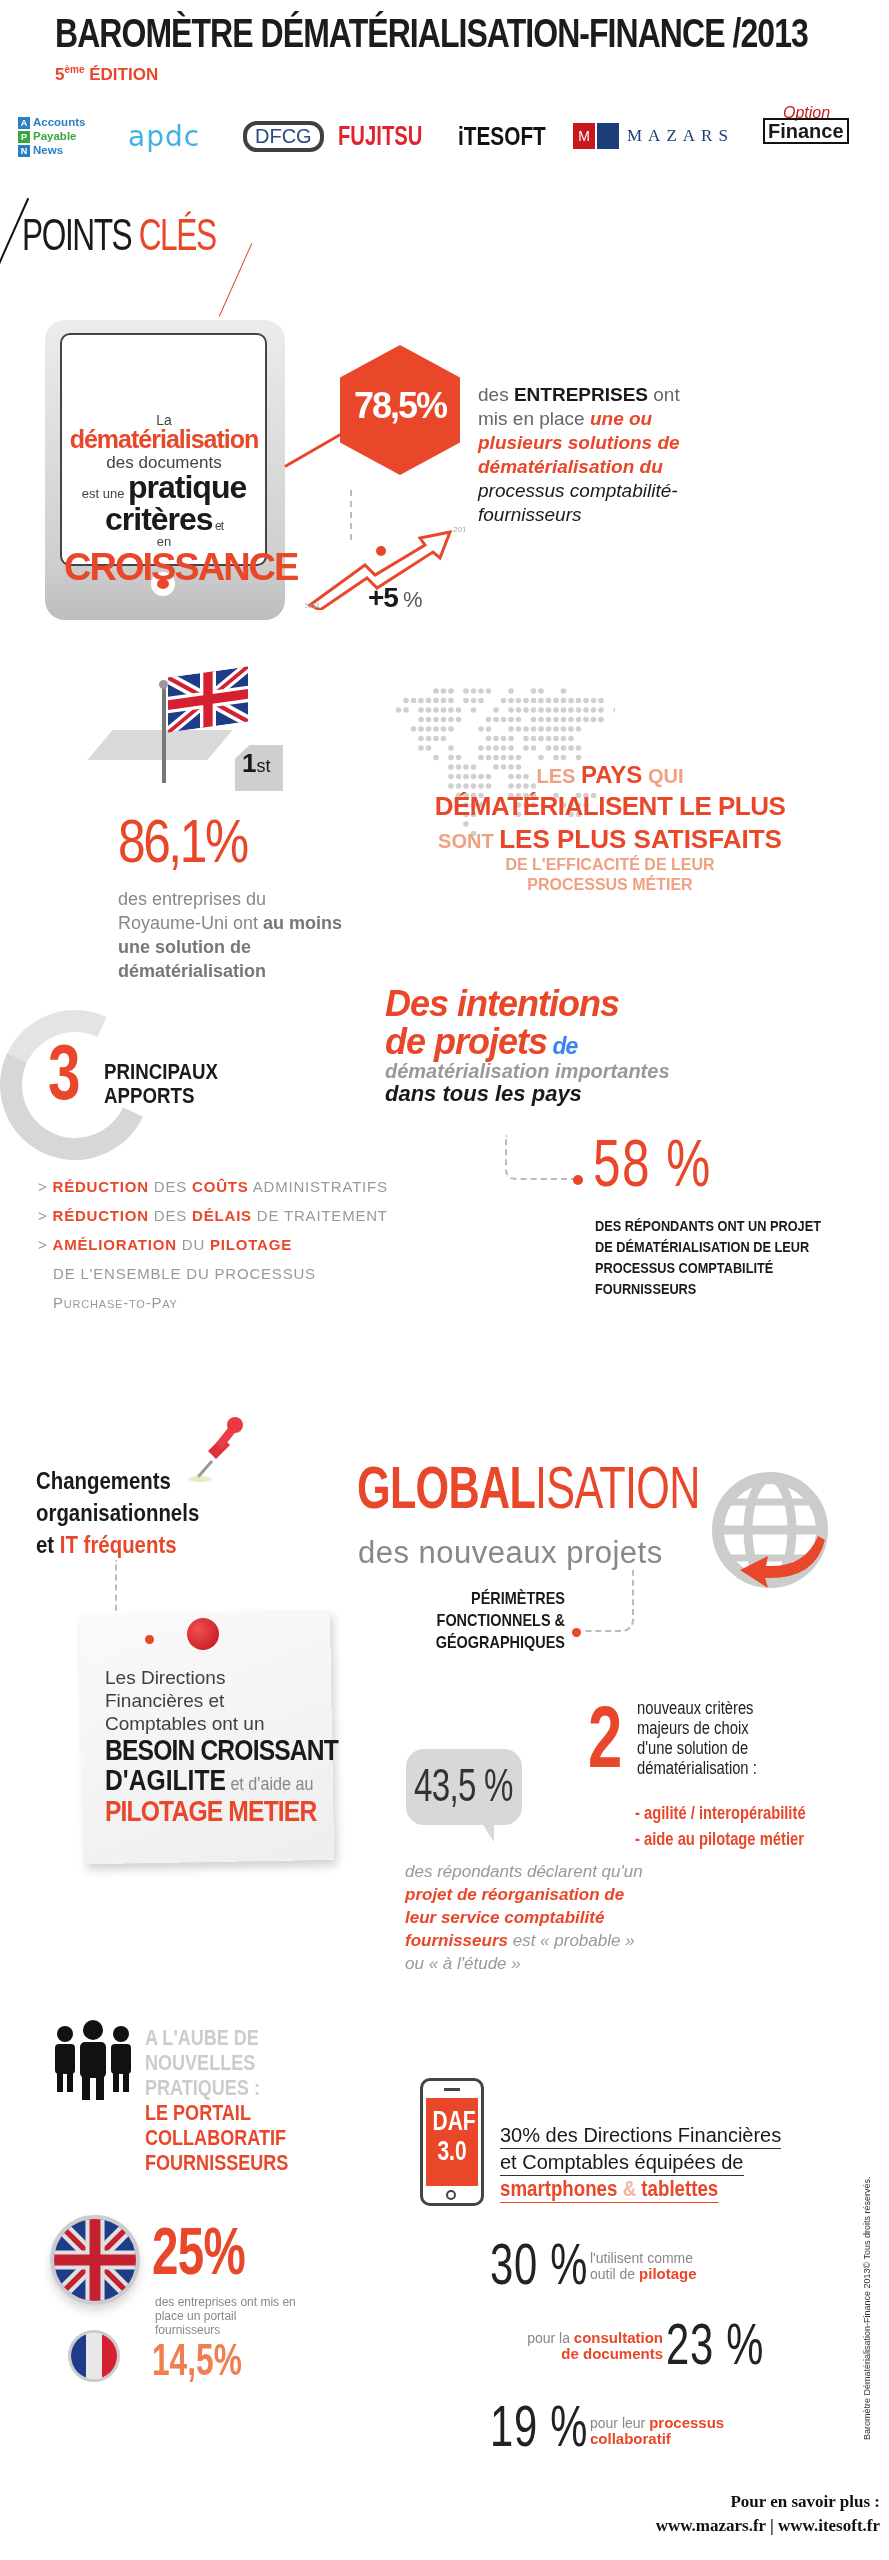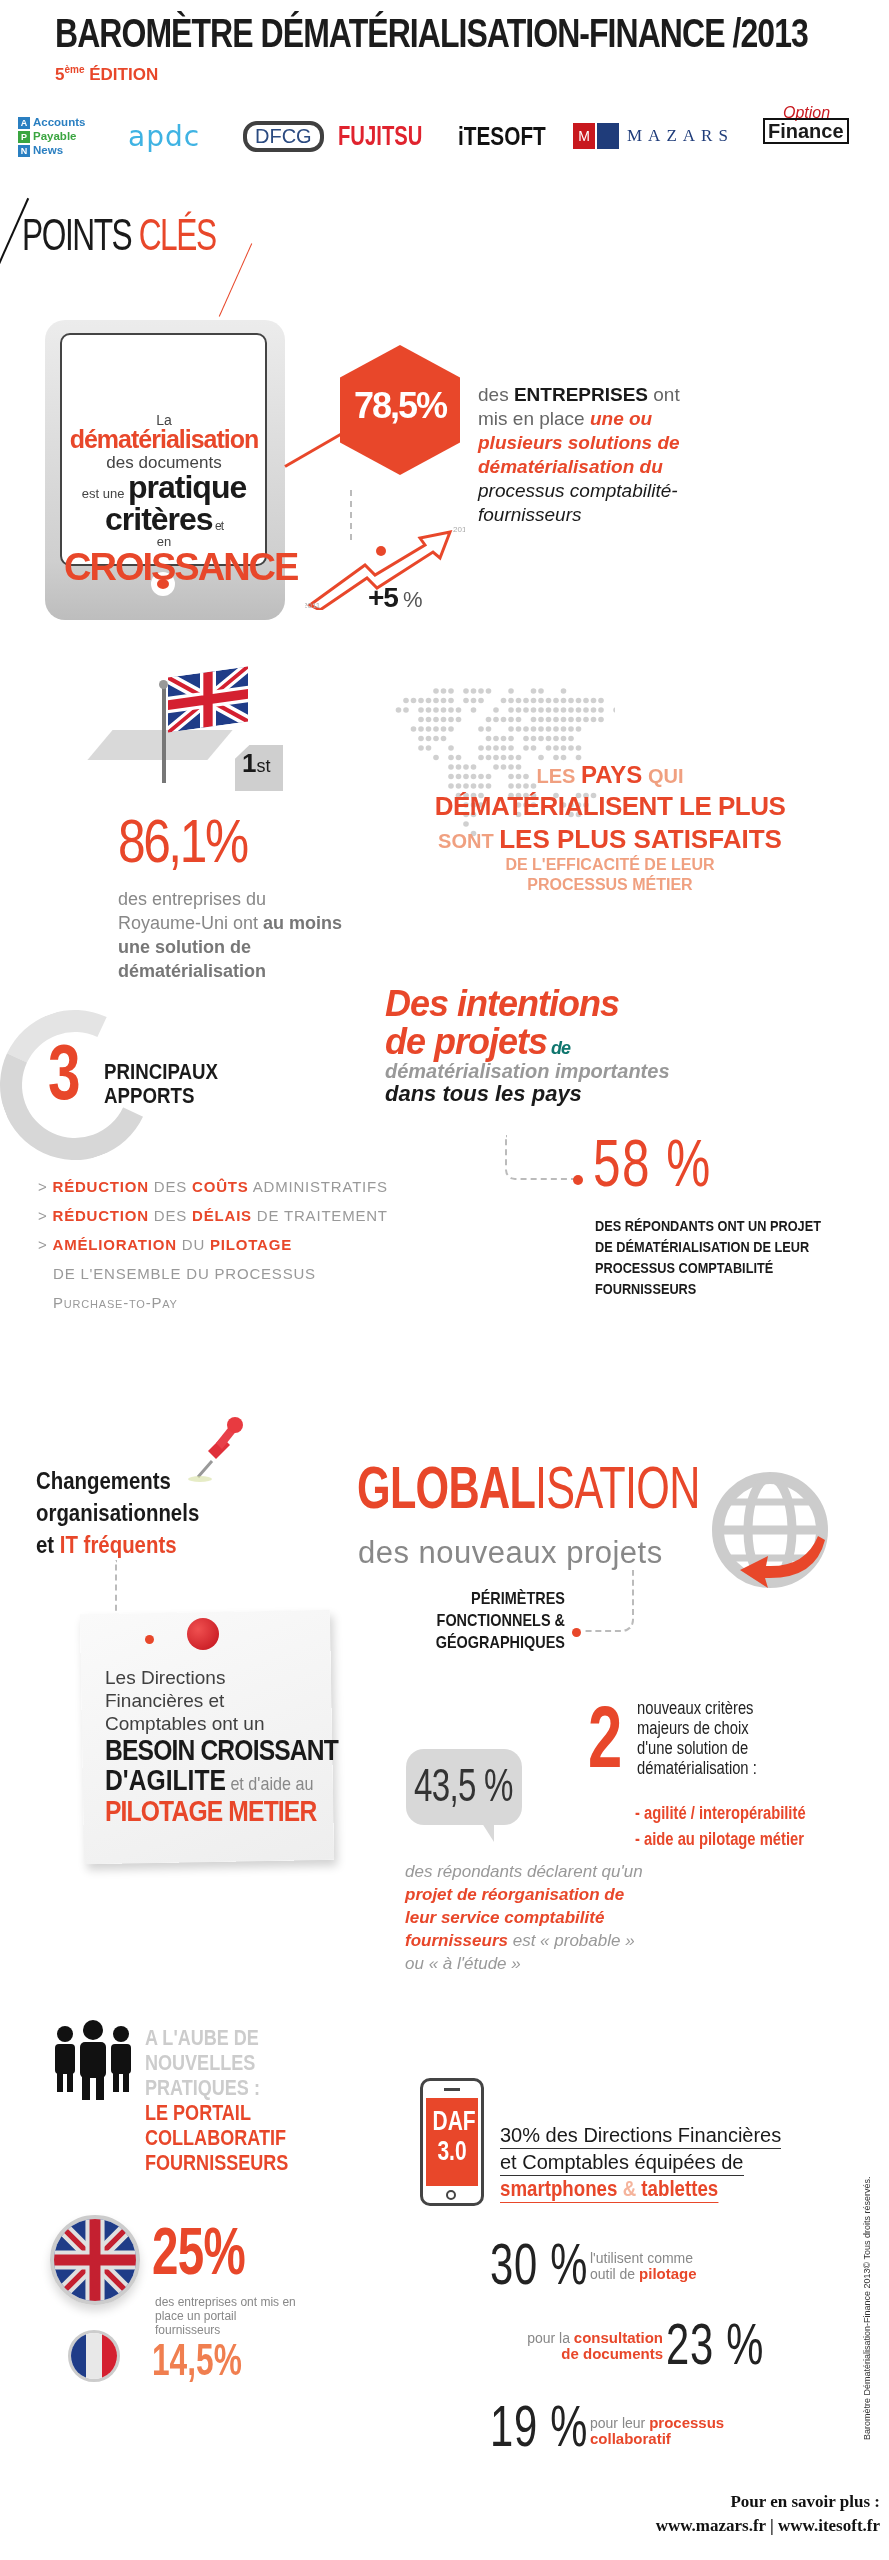--- a/index.html
+++ b/index.html
@@ -83,21 +83,21 @@
   .arc { left: 0px; top: 1010px; width: 150px; height: 150px; border-radius: 50%; border: 22px solid #d7d7d7; border-right-color: transparent; border-top-color: #e4e4e4; transform: rotate(-20deg); }
   .three { left: 48px; top: 1033px; font-size: 78px; font-weight: bold; color: #e8472a; transform: scaleX(0.75); transform-origin: left top; line-height: 1; }
   .apports { left: 104px; top: 1060px; font-size: 22px; font-weight: bold; line-height: 24px; transform: scaleX(0.85); transform-origin: left top; }
   .ap-list { left: 38px; top: 1172px; font-size: 15px; color: #999; letter-spacing: 0.8px; line-height: 29px; }
   .ap-list b { color: #e8472a; }
   .ap-list .sc { font-variant: small-caps; }
 
   
   .intent { left: 385px; top: 985px; line-height: 1.05; }
   .in1 { font-size: 36px; font-weight: bold; font-style: italic; color: #e8472a; letter-spacing: -1px; }
-  .in2 { font-size: 36px; font-weight: bold; font-style: italic; color: #e8472a; letter-spacing: -1px; } .in2 span { font-size: 18px; color: #0f766e; }
+  .in2 { font-size: 36px; font-weight: bold; font-style: italic; color: #e8472a; letter-spacing: -1px; } .in2 span { font-size: 23px; color: #3b82f6; }
   .in3 { font-size: 20px; font-weight: bold; font-style: italic; color: #999; }
   .in4 { font-size: 22px; font-weight: bold; font-style: italic; color: #1a1a1a; }
   .dash58 { left: 505px; top: 1135px; width: 70px; height: 45px; border-left: 2px dashed #bbb; border-bottom: 2px dashed #bbb; border-bottom-left-radius: 10px; }
   .dot58 { left: 573px; top: 1175px; width: 10px; height: 10px; border-radius: 50%; background: #e8472a; }
   .pct58 { left: 593px; top: 1125px; font-size: 66px; color: #e8472a; transform: scaleX(0.75); transform-origin: left top; letter-spacing: 2px; }
   .t58 { left: 595px; top: 1215px; font-size: 15px; font-weight: bold; line-height: 21px; transform: scaleX(0.85); transform-origin: left top; white-space: nowrap; }
 
   
   .pin { left: 186px; top: 1415px; width: 60px; height: 70px; }
   .chg { left: 36px; top: 1465px; font-size: 24px; font-weight: bold; line-height: 32px; transform: scaleX(0.85); transform-origin: left top; white-space: nowrap; }

